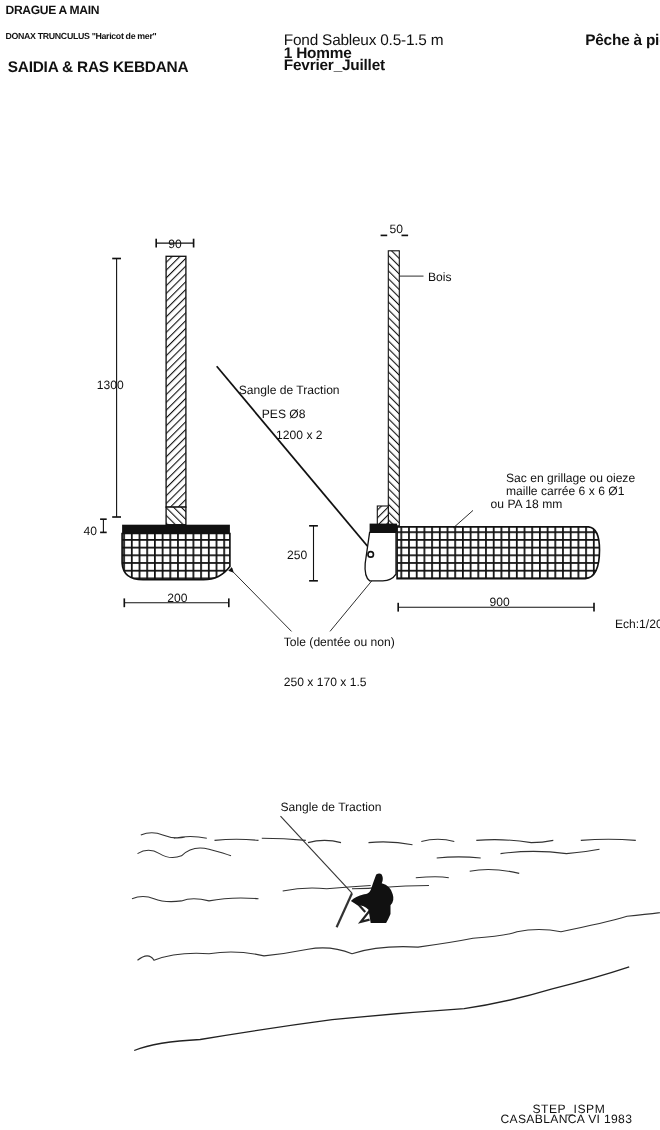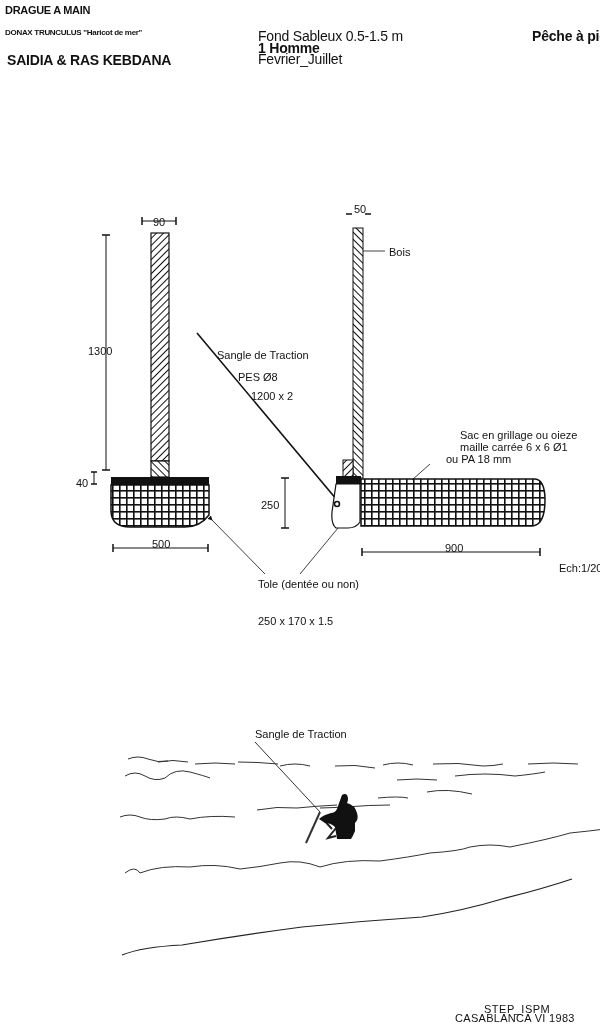--- a/index.html
+++ b/index.html
@@ -104,27 +104,27 @@
     <path d="M322,818 L332,829 M340,823 L328,838 L336,836" stroke="#222" stroke-width="2"></path>
   </g>
   <path d="M342,795 q3,-2 5,0 q2,4 0,8 q8,2 10,10 q2,6 -2,10 l0,8 q-2,5 -4,8 l-14,0 l-2,-12 q-4,-4 -10,-4 l-6,-4 q4,-4 12,-6 q4,0 6,-4 q2,-6 5,-14 z" fill="#111"></path>
 </svg>
 
 <div class="t h1" style="left:5px; top:5px;">DRAGUE A MAIN</div>
 <div class="t h2" style="left:5px; top:29px;">DONAX TRUNCULUS "Haricot de mer"</div>
 <div class="t h3" style="left:7px; top:53px;">SAIDIA &amp; RAS KEBDANA</div>
 <div class="t m" style="left:258px; top:29px;">Fond Sableux 0.5-1.5 m</div>
 <div class="t m" style="left:258px; top:41px; font-weight:bold;">1 Homme</div>
-<div class="t m" style="left:258px; top:52px; font-weight:normal;">Fevrier_Juillet</div>
+<div class="t m" style="left:258px; top:52px; font-weight:bold;">Fevrier_Juillet</div>
 <div class="t m" style="left:532px; top:29px; font-weight:bold;">Pêche à pied</div>
 
 <div class="t s" style="left:153px; top:217px;">90</div>
 <div class="t s" style="left:88px; top:346px;">1300</div>
 <div class="t s" style="left:76px; top:478px;">40</div>
-<div class="t s" style="left:152px; top:539px;">500</div>
+<div class="t s" style="left:152px; top:539px;">200</div>
 
 <div class="t s" style="left:354px; top:204px;">50</div>
 <div class="t s" style="left:389px; top:247px;">Bois</div>
 <div class="t s" style="left:261px; top:500px;">250</div>
 <div class="t s" style="left:445px; top:543px;">900</div>
 <div class="t s" style="left:460px; top:430px;">Sac en grillage ou oieze</div>
 <div class="t s" style="left:460px; top:442px;">maille carrée 6 x 6 Ø1</div>
 <div class="t s" style="left:446px; top:454px;">ou PA 18 mm</div>
 
 <div class="t s" style="left:217px; top:350px;">Sangle de Traction</div>

